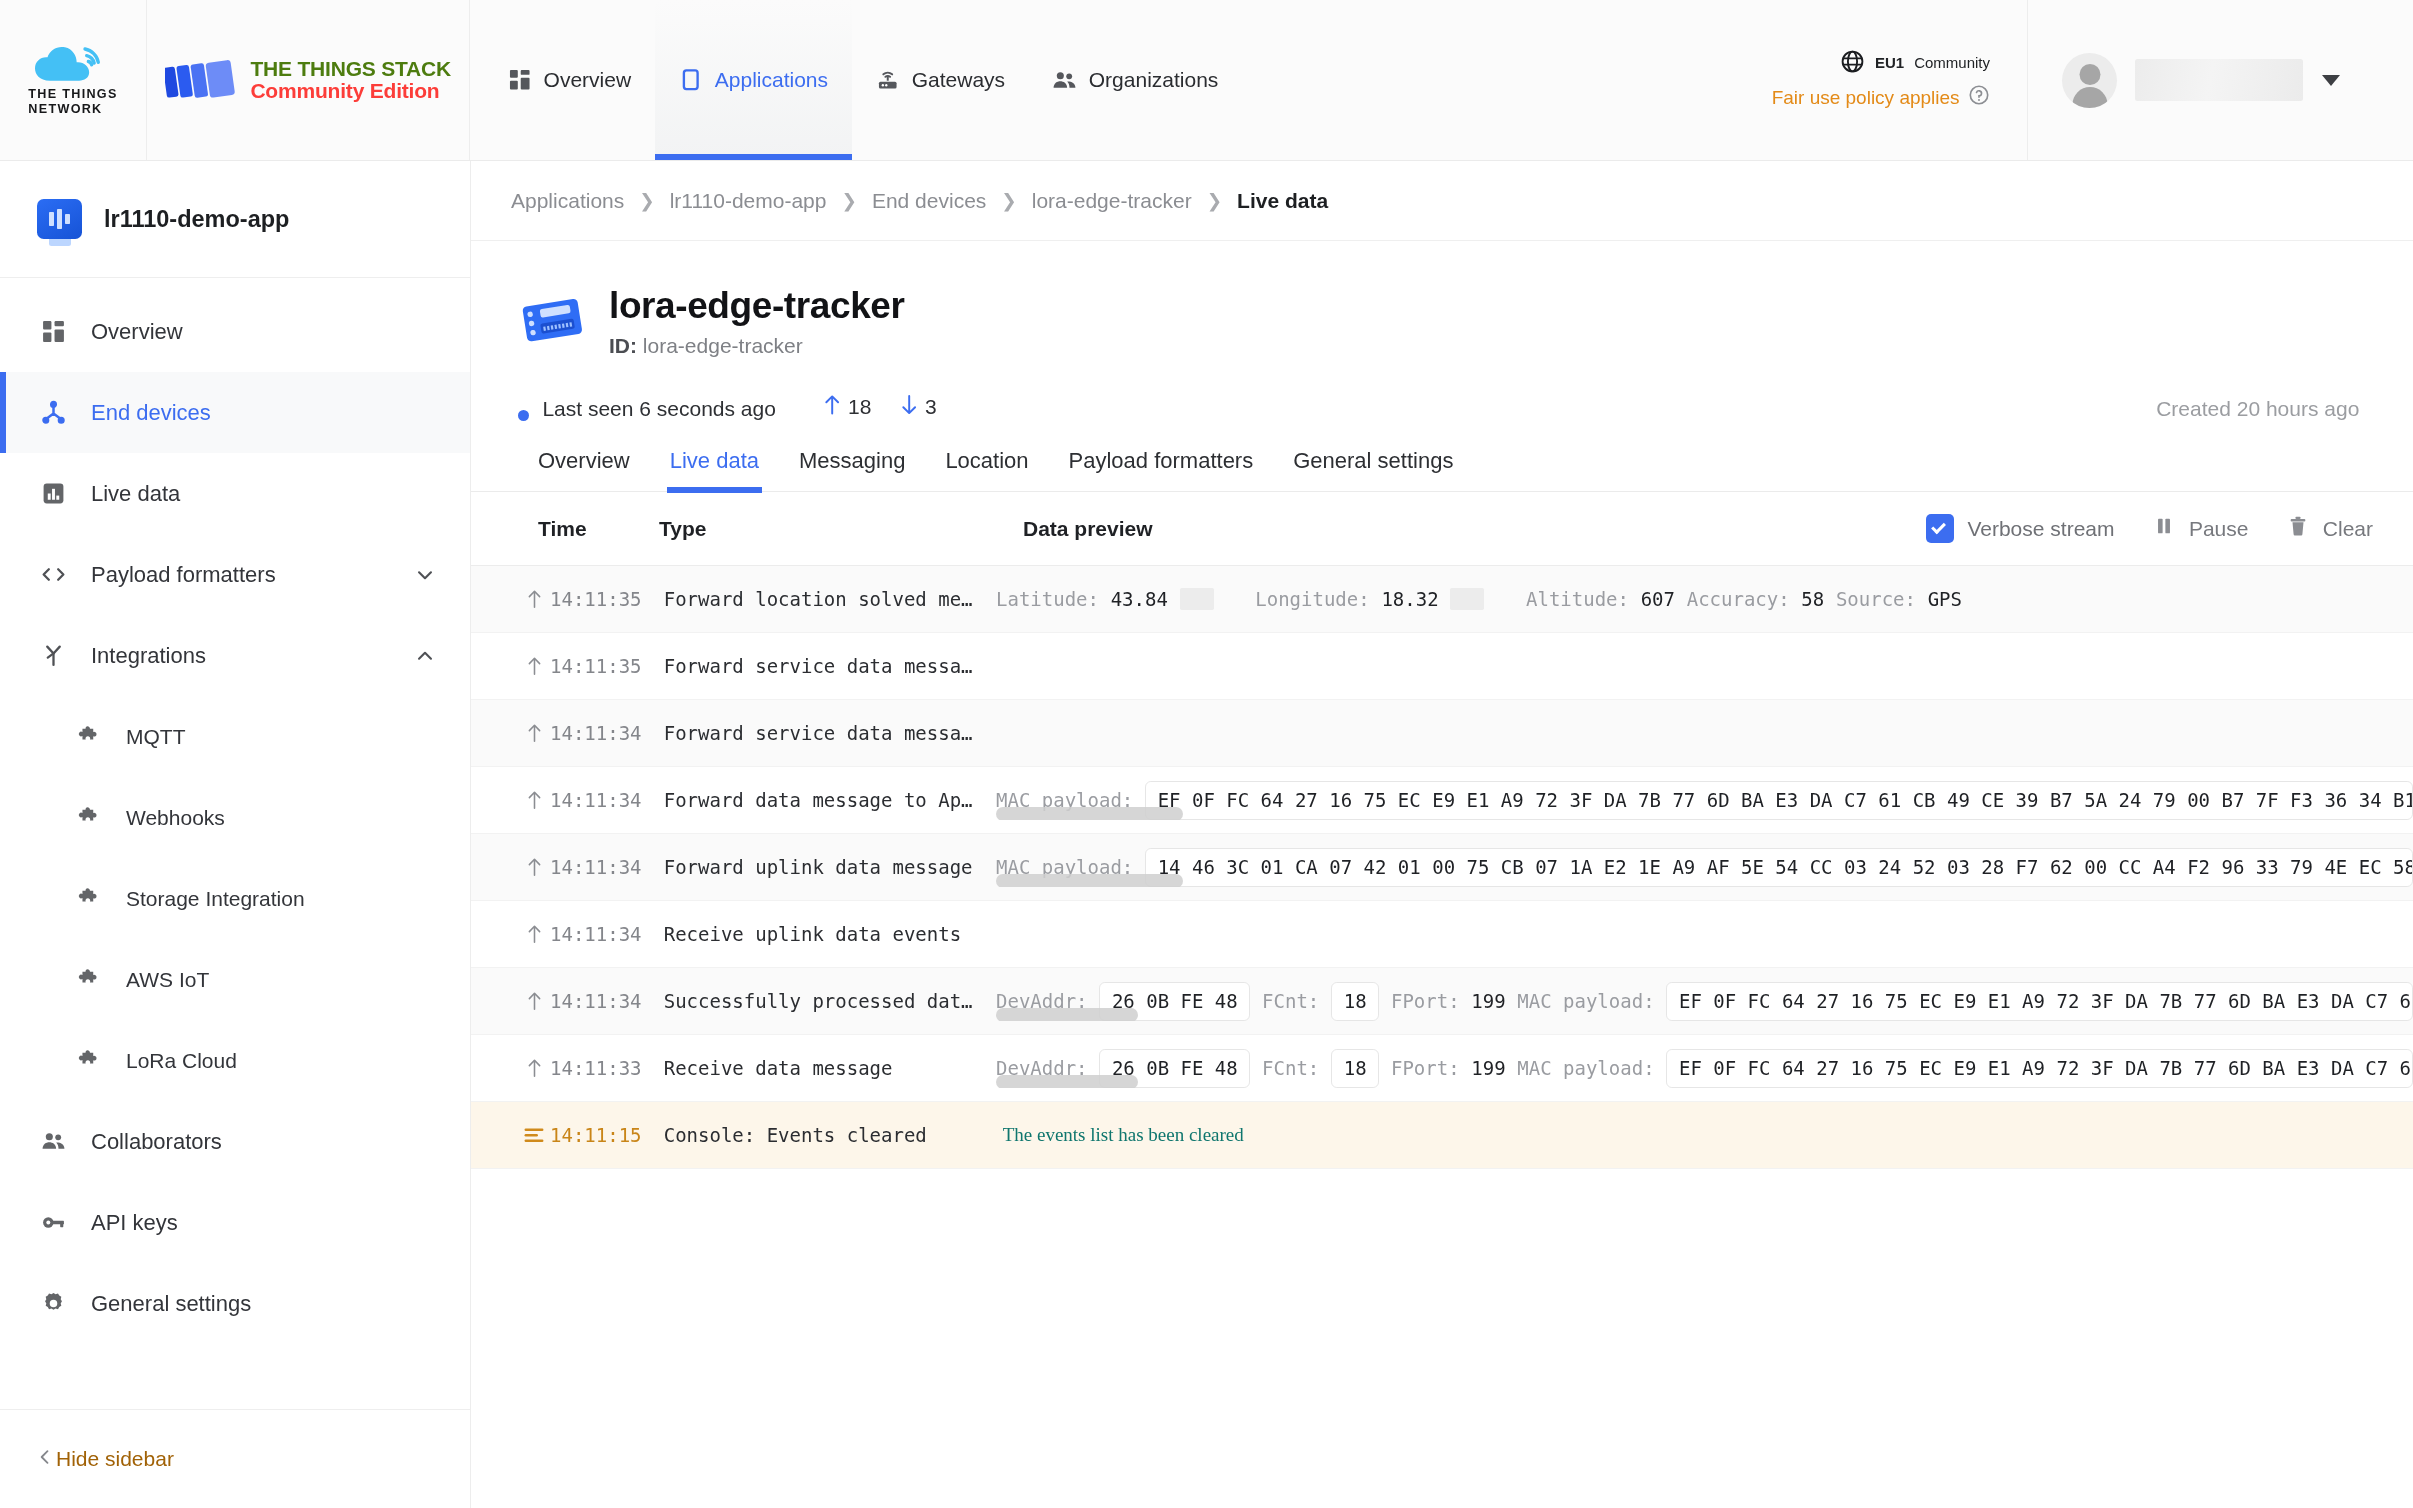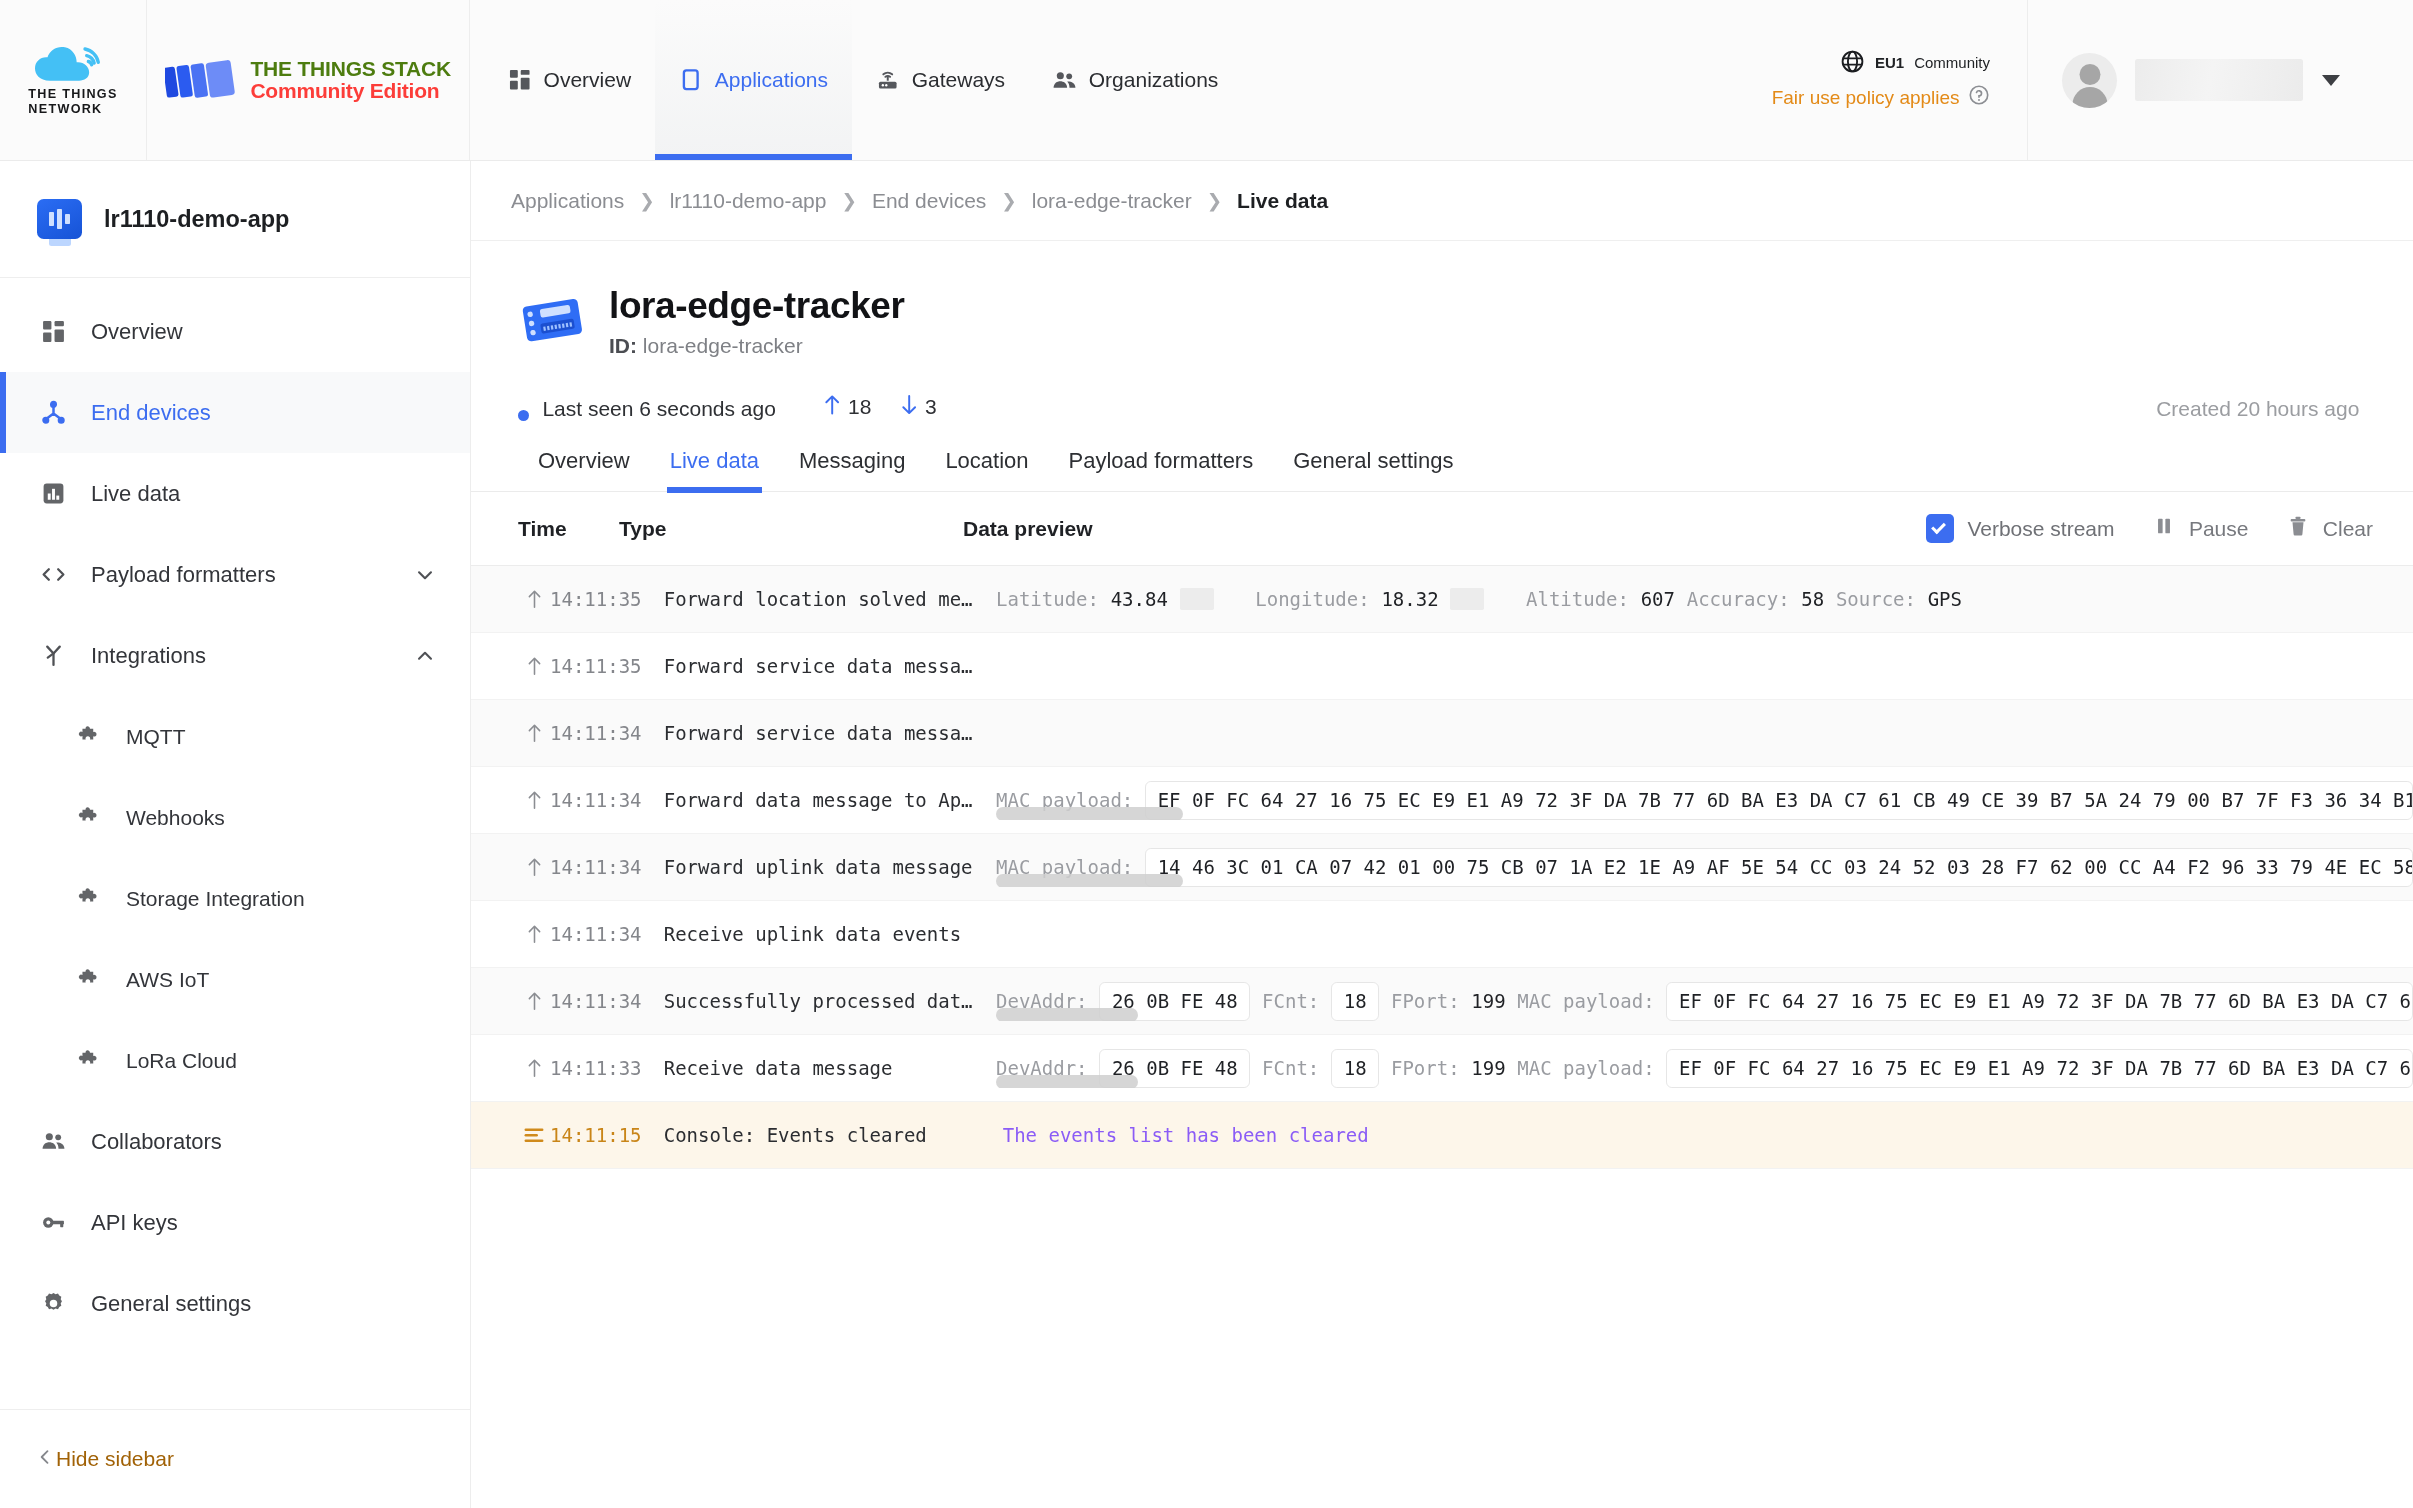--- a/index.html
+++ b/index.html
@@ -163,21 +163,21 @@
   .tab.active { color: #3c6df0; }
   .tab.active:after {
     content:""; position:absolute; left: 17px; right: 17px; bottom: -1.7px; height: 5.9px; background:#3c6df0;
   }
 
   .table-head {
     height: 74px; display:flex; align-items:center;
     padding-left: 47px; padding-right: 40px;
     border-bottom: 1.7px solid #ececec; background:#fff;
   }
-  .th { font-size: 21px; font-weight: 700; color: #1f2125; }
+  .th { font-size: 21px; font-weight: 700; color: #1f2125; margin-left: 20px; }
   .th-time { width: 101px; flex:0 0 101px; }
   .th-type { width: 344px; flex:0 0 344px; }
   .th-data { flex: 1 1 auto; }
   .toolbar { display:flex; align-items:center; gap: 39px; }
   .tb-item { display:flex; align-items:center; gap: 13.4px; font-size: 21px; color: #77797e; cursor:pointer; }
   .tb-check {
     width: 28.5px; height: 28.5px; border-radius: 5px; background:#3c6df0;
     display:flex; align-items:center; justify-content:center;
   }
   .tb-check span {
@@ -216,21 +216,21 @@
     padding: 7.5px 11.7px; color:#1f2125;
   }
   .boxed.grow { flex: 1 1 auto; min-width: 0; overflow: hidden; }
   .under-blur {
     position: relative;
   }
   .under-blur:after {
     content:""; position:absolute; left: 0; right: -50px; bottom: -10px; height: 14.2px;
     background:#cfcfcf; border-radius: 7.5px; opacity:.85;
   }
-  .msg-plain { color:#8b5cf6; padding-left: 6.7px; }
+  .msg-plain { color:#0f766e; padding-left: 6.7px; font-family: Liberation Serif, serif; }
 </style>
 </head>
 <body>
 
 <div class="app">
 
   <div class="header">
 
     <div class="hdr-logo-ttn">
       <div class="ttn-mark">

